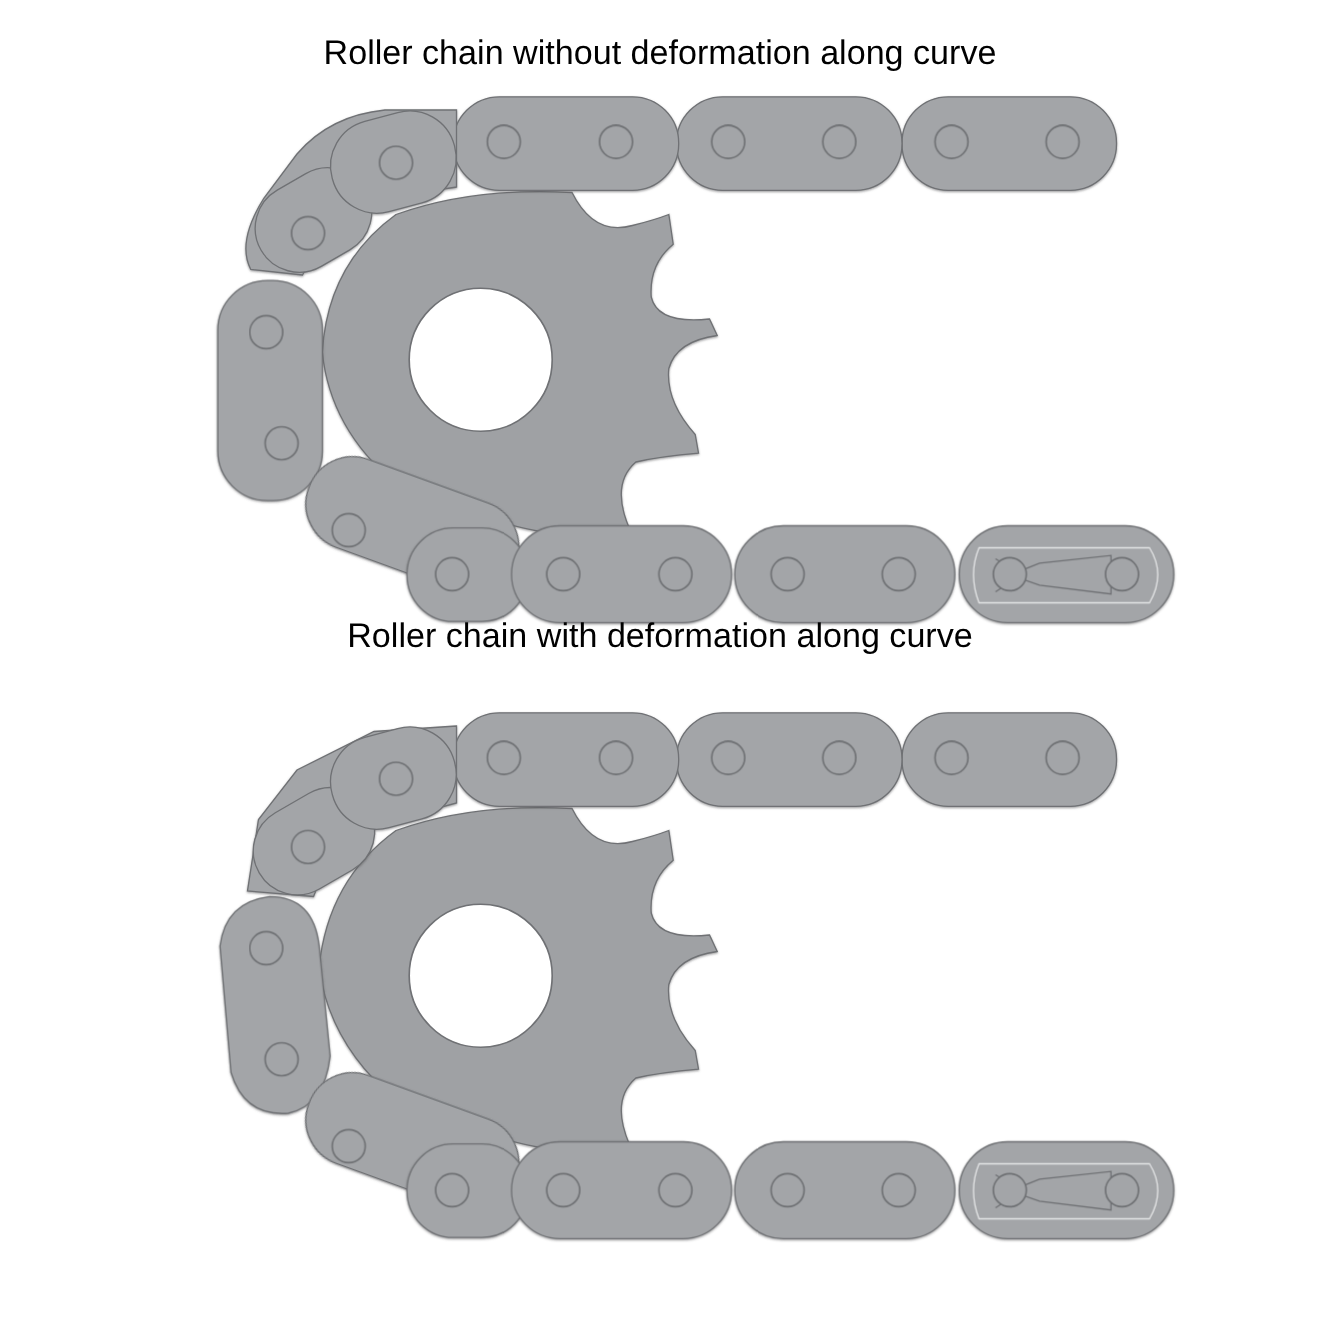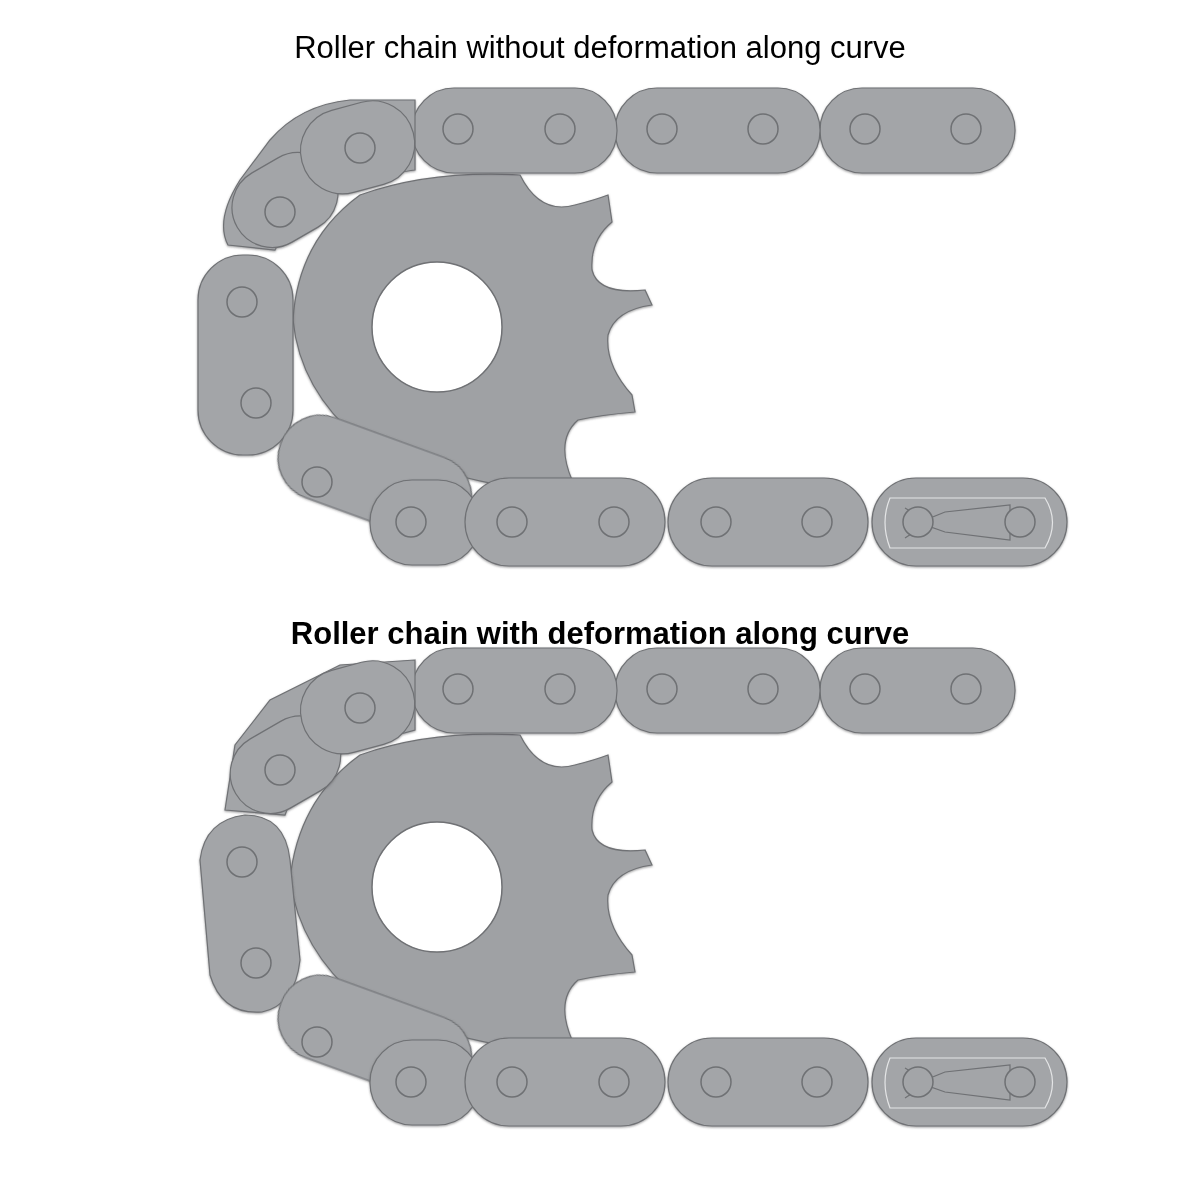--- a/index.html
+++ b/index.html
@@ -65,21 +65,21 @@
       <circle cx="512" cy="522" r="15"></circle>
         <circle cx="614" cy="522" r="15"></circle>
       <circle cx="716" cy="522" r="15"></circle>
         <circle cx="817" cy="522" r="15"></circle>
       <circle cx="918" cy="522" r="15"></circle>
         <circle cx="1020" cy="522" r="15"></circle>
     </g>
   </svg>
 </div>
 
-<div class="title" style="top:616px;font-weight:bold;">Roller chain with deformation along curve</div>
+<div class="title" style="top:560px;">Roller chain with deformation along curve</div>
 
 <div class="panel" style="top:640px;">
   <svg width="1200" height="520" viewBox="0 640 1200 520">
     <defs>
       <filter id="sh2" x="-10%" y="-10%" width="120%" height="120%">
         <feDropShadow dx="0" dy="1" stdDeviation="1" flood-color="#5a5c5e" flood-opacity="0.6"></feDropShadow>
       </filter>
     </defs>
     <g filter="url(#sh2)">
       <path d="M 520 735 Q 540 775 575 765 Q 595 760 608 755 L 612 782 Q 590 800 592 830 Q 598 855 645 850 L 652 865 Q 615 870 608 895 Q 605 925 632 955 L 635 972 Q 600 975 578 980 Q 555 1000 572 1040 L 500 1045 Q 420 1030 360 1000 Q 300 950 290 880 Q 298 800 360 755 Q 430 730 520 735 Z" fill="#9fa1a4" stroke="#6f7174" stroke-width="1.2"></path>

